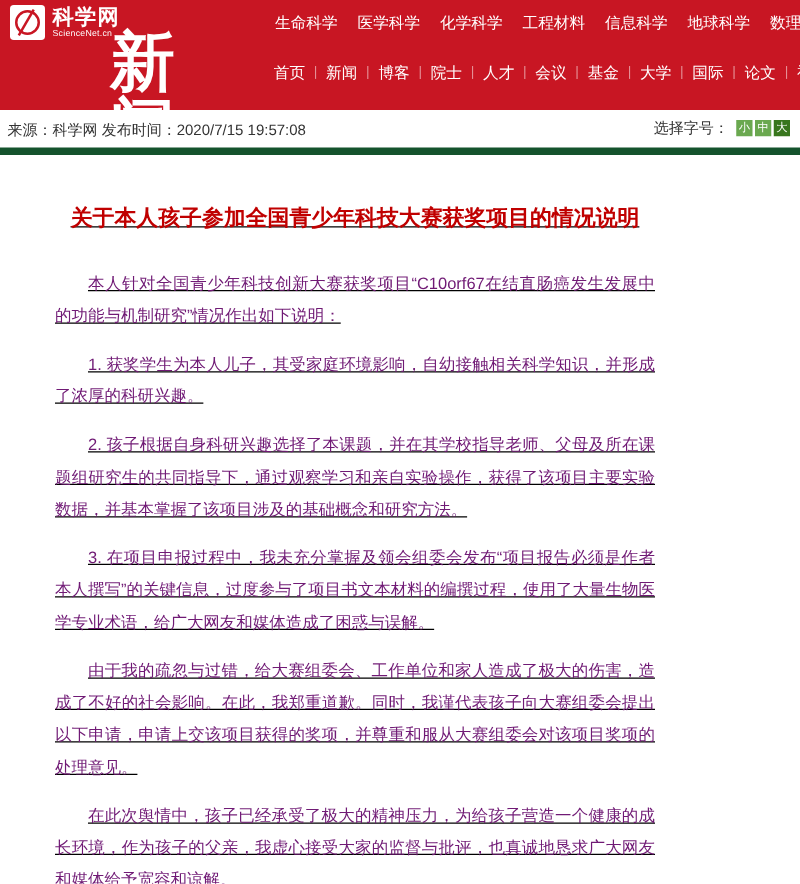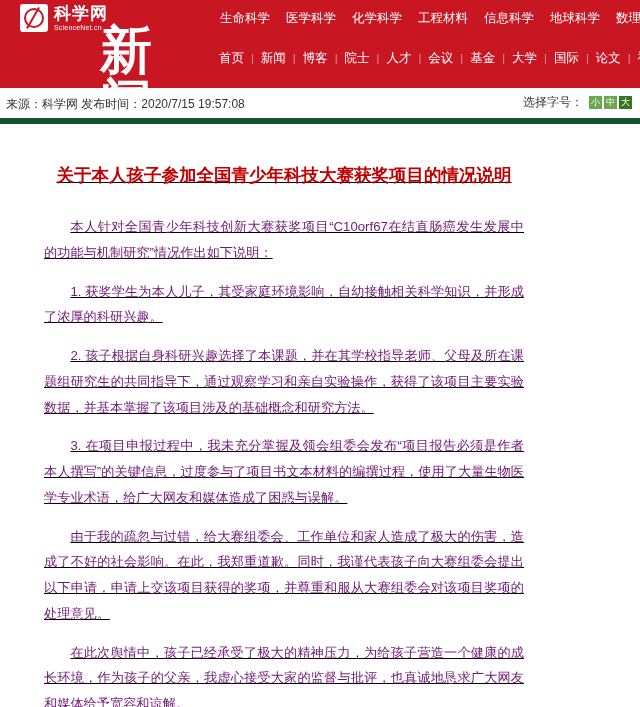--- a/index.html
+++ b/index.html
@@ -21,21 +21,20 @@
     height: 88px;
     background: #c81623;
     overflow: hidden;
   }
   .header-left {
     position: absolute;
     left: 0;
     top: 0;
     width: 212px;
     height: 108px;
-    margin-left: 12px;
   }
   .logo-block {
     position: absolute;
     left: 8px;
     top: 4px;
     display: flex;
     align-items: center;
   }
   .logo-mark {
     width: 28px;

